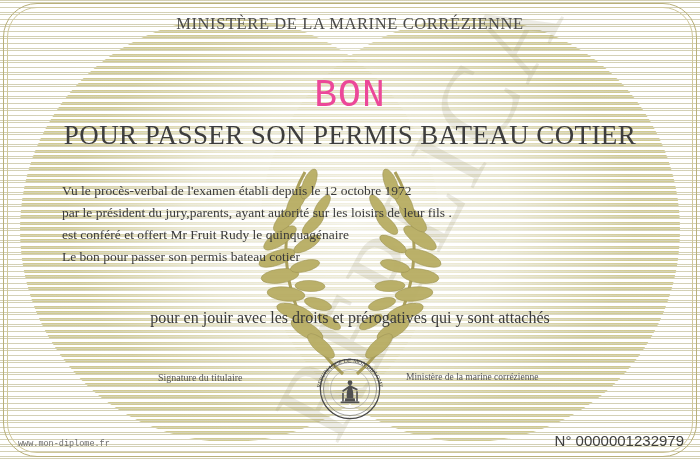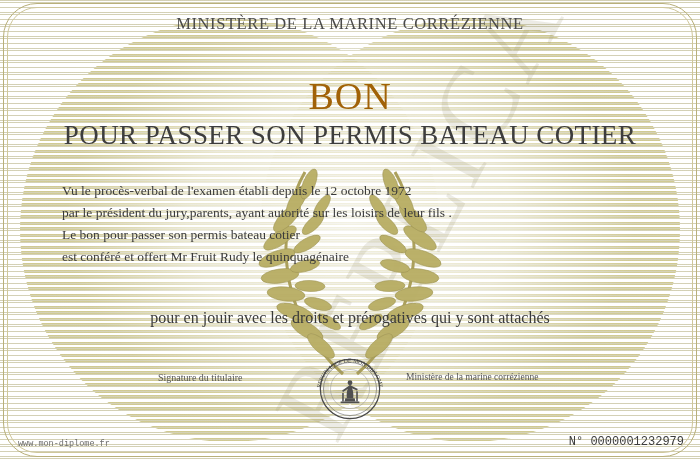--- a/index.html
+++ b/index.html
@@ -120,22 +120,23 @@
     color: #4a4a4a;
     font-variant: small-caps;
     text-transform: uppercase;
   }
   .title-main {
     position: absolute;
     top: 74px;
     left: 0; right: 0;
     text-align: center;
     font-size: 38px;
-    color: #a16207;
+    color: #ec4899;
     letter-spacing: 1px;
+    font-family: Liberation Mono, monospace;
   }
   .title-sub {
     position: absolute;
     top: 120px;
     left: 0; right: 0;
     text-align: center;
     font-size: 27px;
     color: #3d3d3d;
     letter-spacing: 0.4px;
     white-space: nowrap;
@@ -193,23 +194,23 @@
     left: 18px;
     bottom: 11px;
     font-size: 8.5px;
     color: #6d6d6d;
     font-family: Liberation Mono, monospace;
   }
   .footer-right {
     position: absolute;
     right: 16px;
     bottom: 11px;
-    font-size: 12px;
+    font-size: 15px;
     color: #3d3d3d;
-    font-family: Liberation Mono, monospace;
+    font-family: Liberation Sans, sans-serif;
   }
 </style>
 </head>
 <body>
 
 <div id="page">
 
   <div class="bg-wrap">
     <div class="bg-fill"></div>
     <div class="hairlines"></div>
@@ -274,22 +275,22 @@
   </svg>
 
   <div class="ministry">Ministère de la marine corrézienne</div>
 
   <div class="title-main">BON</div>
   <div class="title-sub">POUR PASSER SON PERMIS BATEAU COTIER</div>
 
   <div class="body-block">
     <div class="line">Vu le procès-verbal de l'examen établi depuis le 12 octobre 1972</div>
     <div class="line">par le président du jury,parents, ayant autorité sur les loisirs de leur fils .</div>
+    <div class="line">est conféré et offert Mr Fruit Rudy le quinquagénaire</div>
     <div class="line">Le bon pour passer son permis bateau cotier</div>
-    <div class="line">est conféré et offert Mr Fruit Rudy le quinquagénaire</div>
   </div>
 
   <div class="enjoy">pour en jouir avec les droits et prérogatives qui y sont attachés</div>
 
   <div class="sig-left">Signature du titulaire</div>
   <div class="sig-right">Ministère de la marine corrézienne</div>
 
   <svg class="seal" viewBox="0 0 100 100">
     <defs>
       <path id="sealArcTop" d="M 12,54 A 38,38 0 1 1 88,54"></path>

